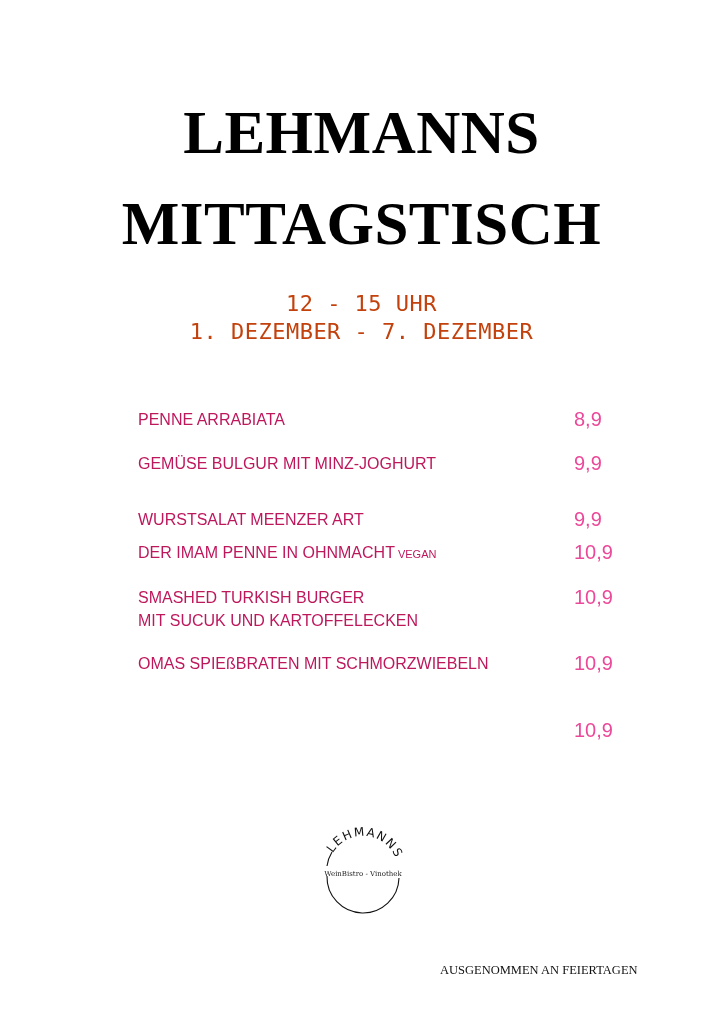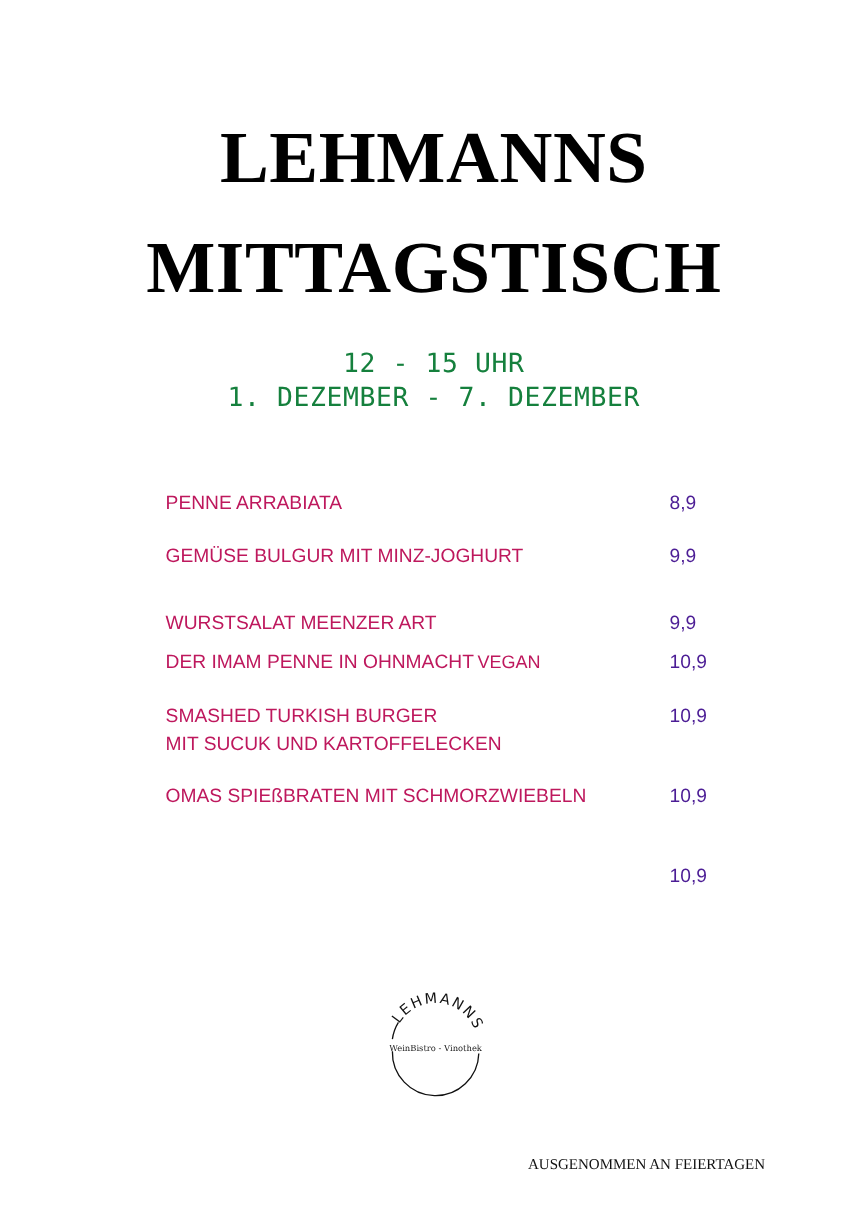--- a/index.html
+++ b/index.html
@@ -7,35 +7,35 @@
   .title {
     position: absolute; left: 0; width: 723px; text-align: center;
     font-family: "Liberation Serif", "DejaVu Serif", serif; font-weight: bold;
     font-size: 61px; line-height: 1; color: #000; letter-spacing: 0.5px;
   }
   .title.l1 { top: 102px; }
   .title.l2 { top: 193px; }
   .sub {
     position: absolute; left: 0; width: 723px; text-align: center;
     font-family: "DejaVu Sans Mono", "Liberation Mono", monospace;
-    font-size: 22px; line-height: 1; color: #15803d; letter-spacing: 0.5px;
+    font-size: 22px; line-height: 1; color: #c2410c; letter-spacing: 0.5px;
   }
   .sub.s1 { top: 293px; }
   .sub.s2 { top: 321px; }
   .menu-item { position: absolute; left: 138px; width: 460px; }
   .dish {
     font-family: "Liberation Sans", "DejaVu Sans", sans-serif; font-size: 16px;
     line-height: 23px; color: #be185d; width: 410px;
   }
   .dish .line { display: block; white-space: nowrap; }
-  .dish .tag { font-size: 15px; margin-left: 3px; }
+  .dish .tag { font-size: 11px; margin-left: 3px; }
   .price {
-    position: absolute; left: 420px; top: 0;
-    font-family: "Liberation Sans", "DejaVu Sans", sans-serif; font-size: 16px;
-    line-height: 23px; color: #4c1d95;
+    position: absolute; left: 436px; top: 0;
+    font-family: "Liberation Sans", "DejaVu Sans", sans-serif; font-size: 20px;
+    line-height: 23px; color: #ec4899;
   }
   .logo { position: absolute; left: 318px; top: 826px; width: 90px; height: 90px; }
   .footer {
     position: absolute; left: 440px; top: 963px;
     font-family: Liberation Serif, serif; font-size: 12.5px;
     color: #111; white-space: nowrap;
   }
 </style>
 </head>
 <body>

